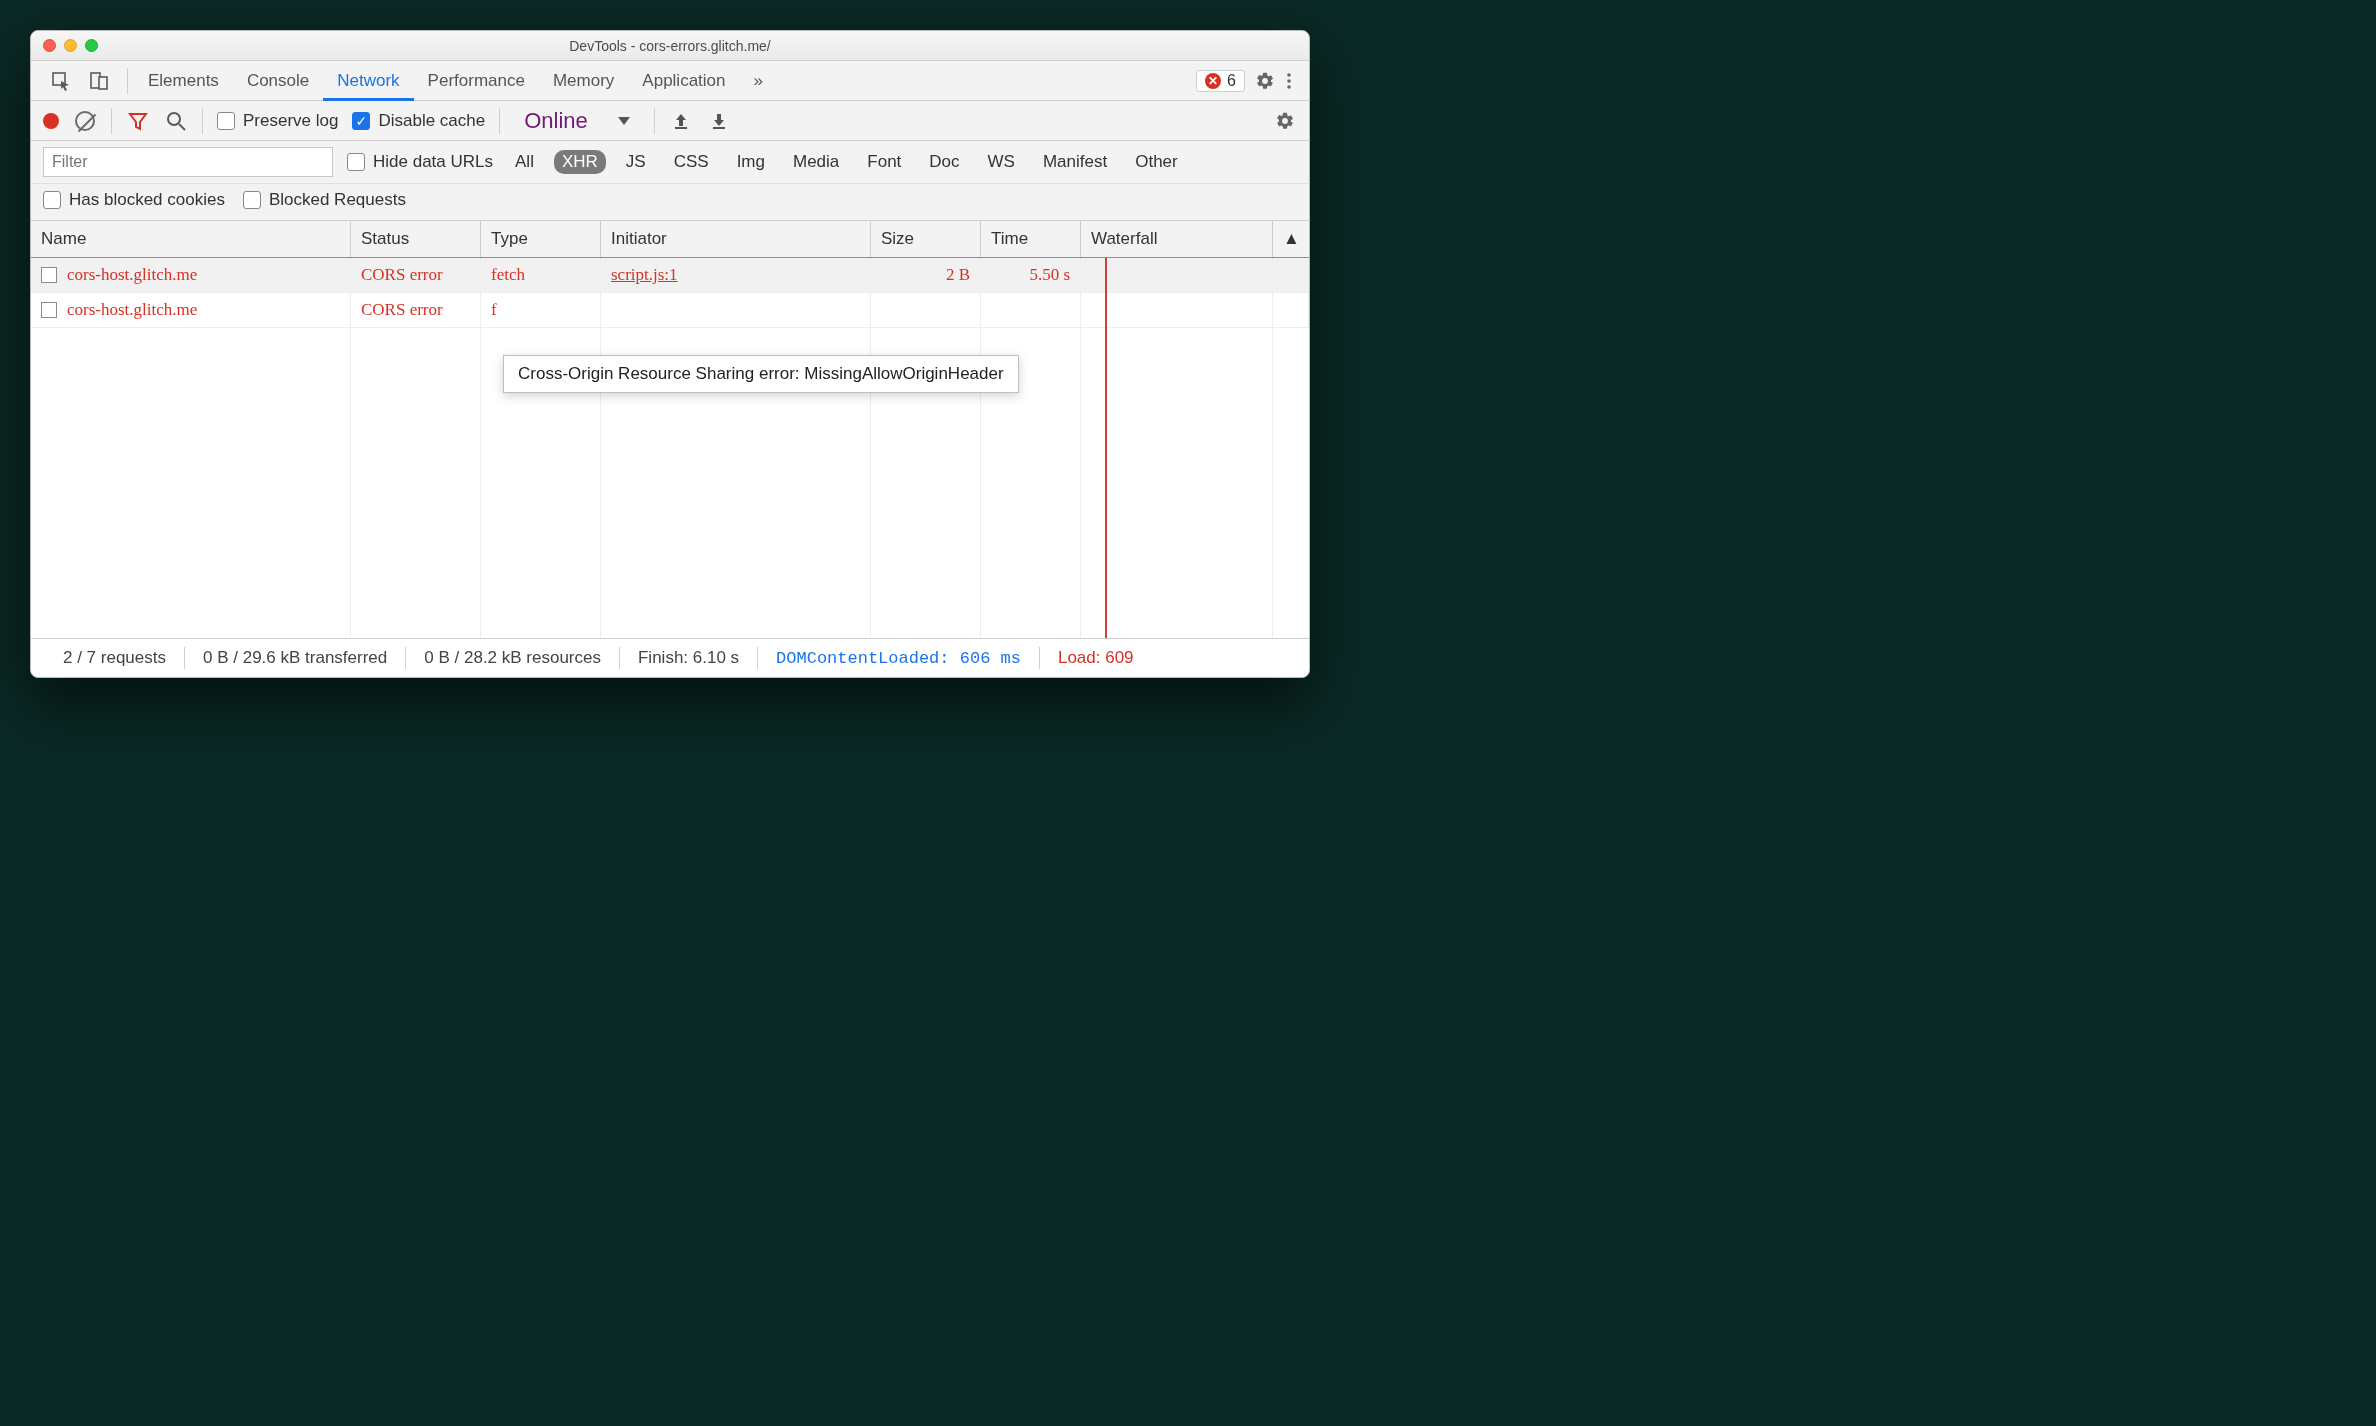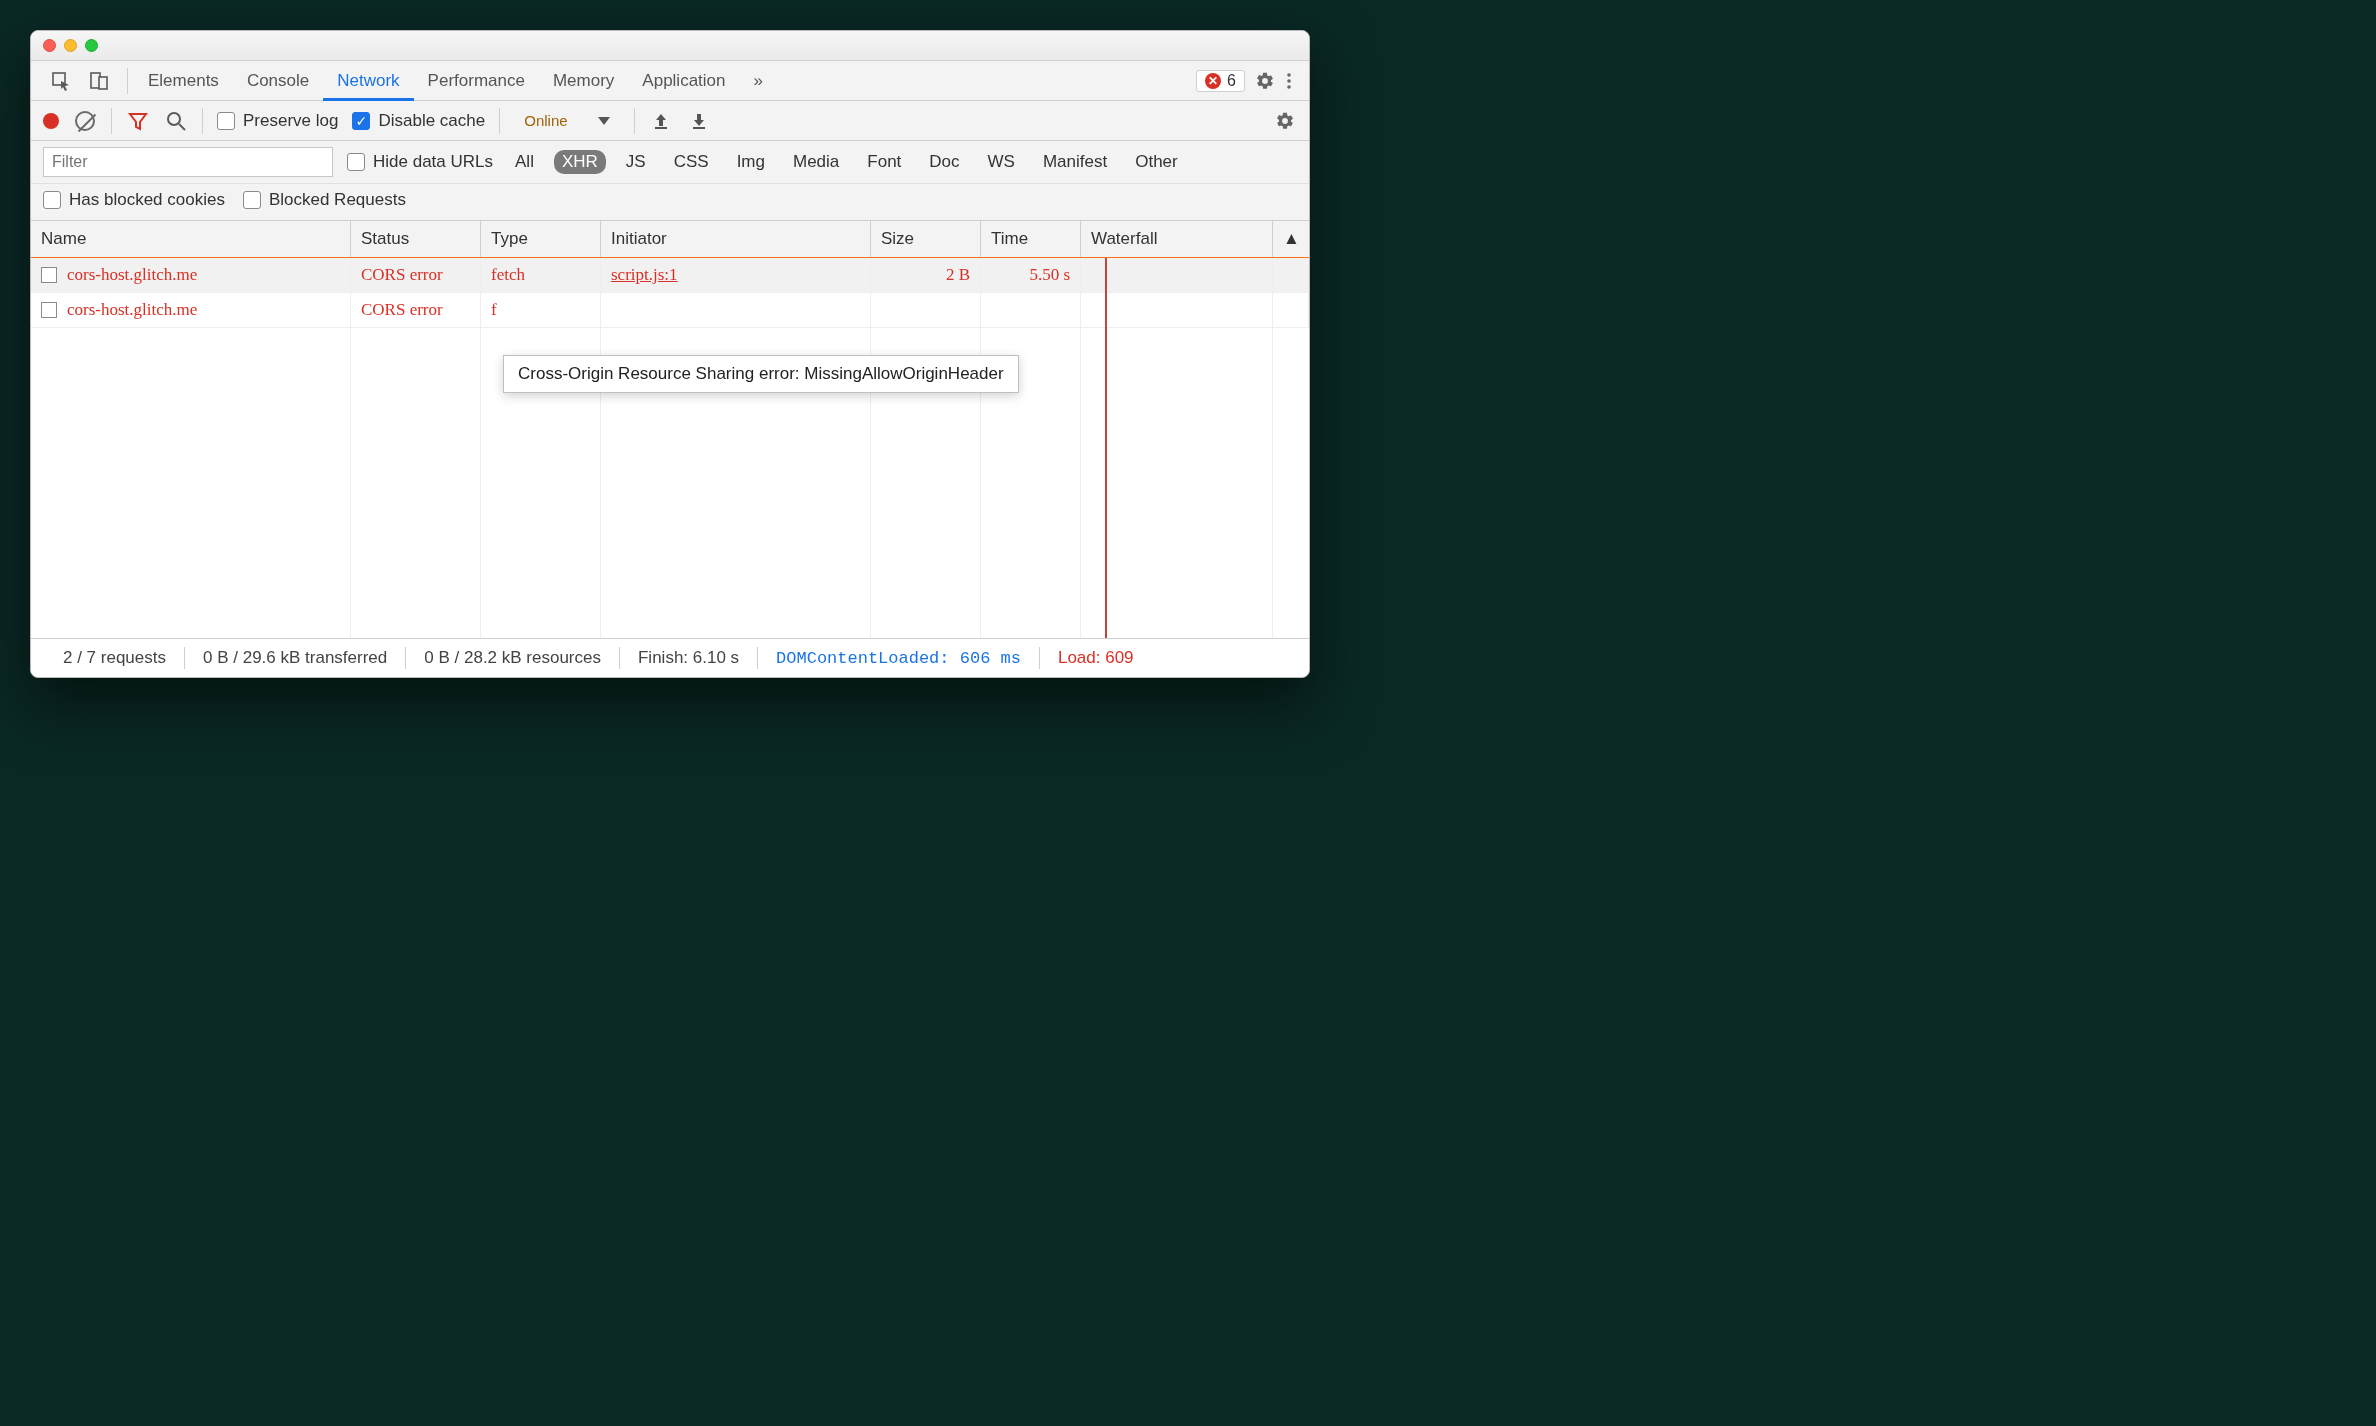--- a/index.html
+++ b/index.html
@@ -94,21 +94,21 @@
   .funnel svg path { stroke: #d93025; fill: none; stroke-width: 2;}
   .mag { color:#5a5a5a; }
   .checkbox {
     width: 18px; height: 18px; border: 1.5px solid #8a8a8a; border-radius: 3px;
     display:inline-flex;align-items:center;justify-content:center;background:#fff;
   }
   .checkbox.checked { background:#1a73e8; border-color:#1a73e8; color:#fff; font-size:14px;}
   .lbl { font-size: 17px; color: #333; }
   .combo {
     display:flex;align-items:center;gap:30px; padding: 3px 10px;
-    color:#a16207;font-size:15px;
+    color:#701a75;font-size:22px;
   }
   .combo .caret { width:0;height:0;border-left:6px solid transparent;border-right:6px solid transparent;border-top:8px solid #555;}
   .sep-v { width:1px;height:26px;background:#cfcfcf;}
   
   .filterrow {
     display:flex;align-items:center;gap:14px;
     padding: 6px 12px;
     background:#f3f3f3;
     border-bottom: 1px solid #e1e1e1;
     flex-wrap: wrap;
@@ -198,20 +198,21 @@
 <body>
 
 <div class="window">
 
   <div class="titlebar">
     <div class="traffic-lights">
       <div class="traffic-light tl-close"></div>
       <div class="traffic-light tl-min"></div>
       <div class="traffic-light tl-max"></div>
     </div>
+    <div class="titlebar-title">DevTools - cors-errors.glitch.me/</div>
   </div>
 
   <div class="tabs">
     <div class="left-icons">
       <span class="icon-btn">
         <svg width="20" height="20" viewBox="0 0 20 20">
             <rect x="2" y="2" width="12" height="12" fill="none" stroke="#5a5a5a" stroke-width="1.6"></rect>
             <path d="M10 10 L18 14 L14 15 L16 19 L14 20 L12 16 L10 18 Z" fill="#5a5a5a"></path>
           </svg>
       </span>

